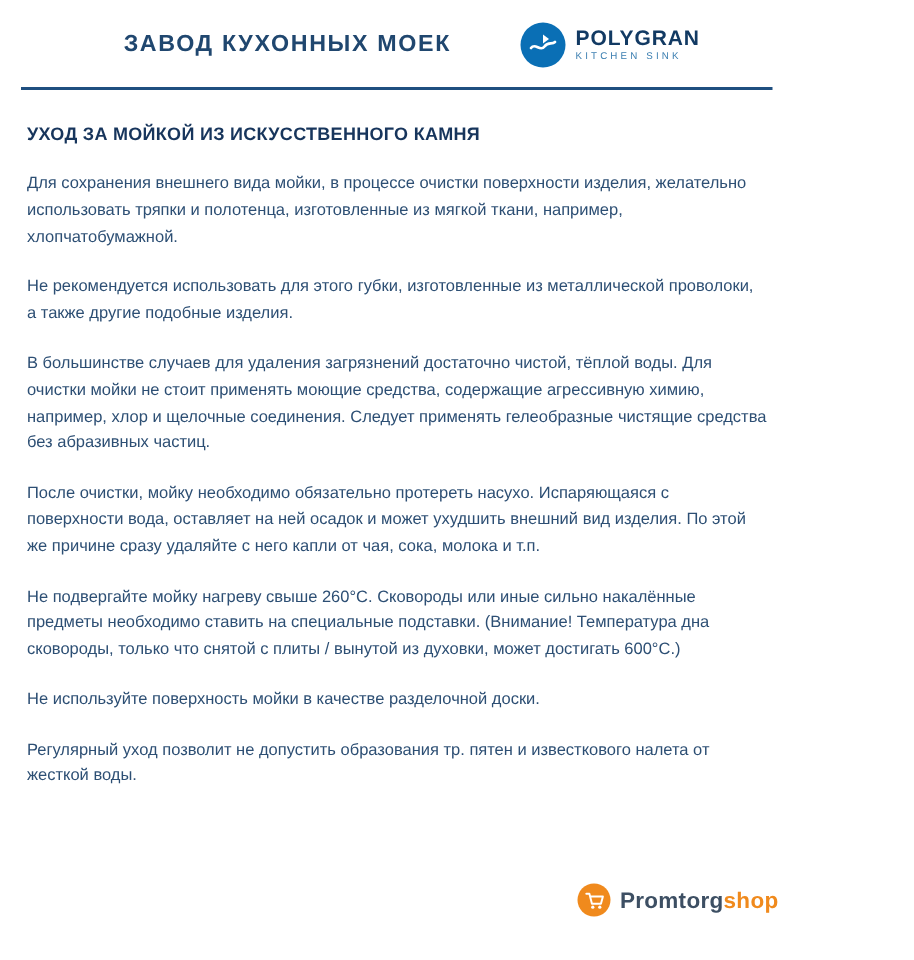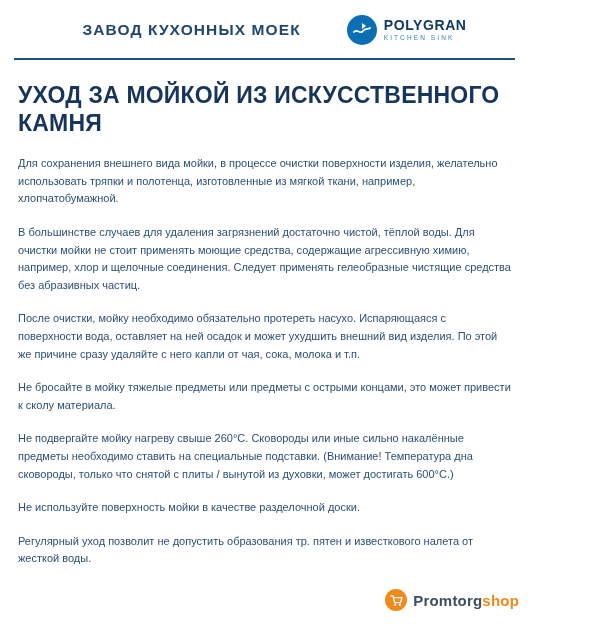--- a/index.html
+++ b/index.html
@@ -95,21 +95,21 @@
     background: #1f4f80;
   }
 
   
   .content {
     padding: 18px 18px 0 18px;
     box-sizing: border-box;
   }
 
   .doc-title {
-    font-size: 23px;
+    font-size: 12px;
     font-weight: bold;
     color: #17355c;
     letter-spacing: 0.2px;
     text-transform: uppercase;
     margin: 4px 0 18px 0;
     line-height: 1.2;
   }
 
   .para {
     font-size: 11px;
@@ -172,23 +172,23 @@
         </span>
       </div>
     </div>
     <div class="header-rule"></div>
   </div>
 
   <div class="content">
     <h1 class="doc-title">УХОД ЗА МОЙКОЙ ИЗ ИСКУССТВЕННОГО КАМНЯ</h1>
 
     <p class="para">Для сохранения внешнего вида мойки, в процессе очистки поверхности изделия, желательно использовать тряпки и полотенца, изготовленные из мягкой ткани, например, хлопчатобумажной.</p>
+    <p class="para">Не рекомендуется использовать для этого губки, изготовленные из металлической проволоки, а также другие подобные изделия.</p>
     <p class="para">В большинстве случаев для удаления загрязнений достаточно чистой, тёплой воды. Для очистки мойки не стоит применять моющие средства, содержащие агрессивную химию, например, хлор и щелочные соединения. Следует применять гелеобразные чистящие средства без абразивных частиц.</p>
     <p class="para">После очистки, мойку необходимо обязательно протереть насухо. Испаряющаяся с поверхности вода, оставляет на ней осадок и может ухудшить внешний вид изделия. По этой же причине сразу удаляйте с него капли от чая, сока, молока и т.п.</p>
-    <p class="para">Не бросайте в мойку тяжелые предметы или предметы с острыми концами, это может привести к сколу материала.</p>
     <p class="para">Не подвергайте мойку нагреву свыше 260°С. Сковороды или иные сильно накалённые предметы необходимо ставить на специальные подставки. (Внимание! Температура дна сковороды, только что снятой с плиты / вынутой из духовки, может достигать 600°С.)</p>
     <p class="para">Не используйте поверхность мойки в качестве разделочной доски.</p>
     <p class="para">Регулярный уход позволит не допустить образования тр. пятен и известкового налета от жесткой воды.</p>
   </div>
 
   <div class="shop-badge">
     <span class="shop-mark">
       <svg width="15" height="15" viewBox="0 0 16 16" aria-hidden="true">
         <path d="M2 3 H4.2 L6 10.2 H12.4 L13.8 5 H5" stroke="#ffffff" stroke-width="1.4" fill="none" stroke-linecap="round" stroke-linejoin="round"></path>
         <circle cx="6.6" cy="12.6" r="1.15" fill="#ffffff"></circle>

